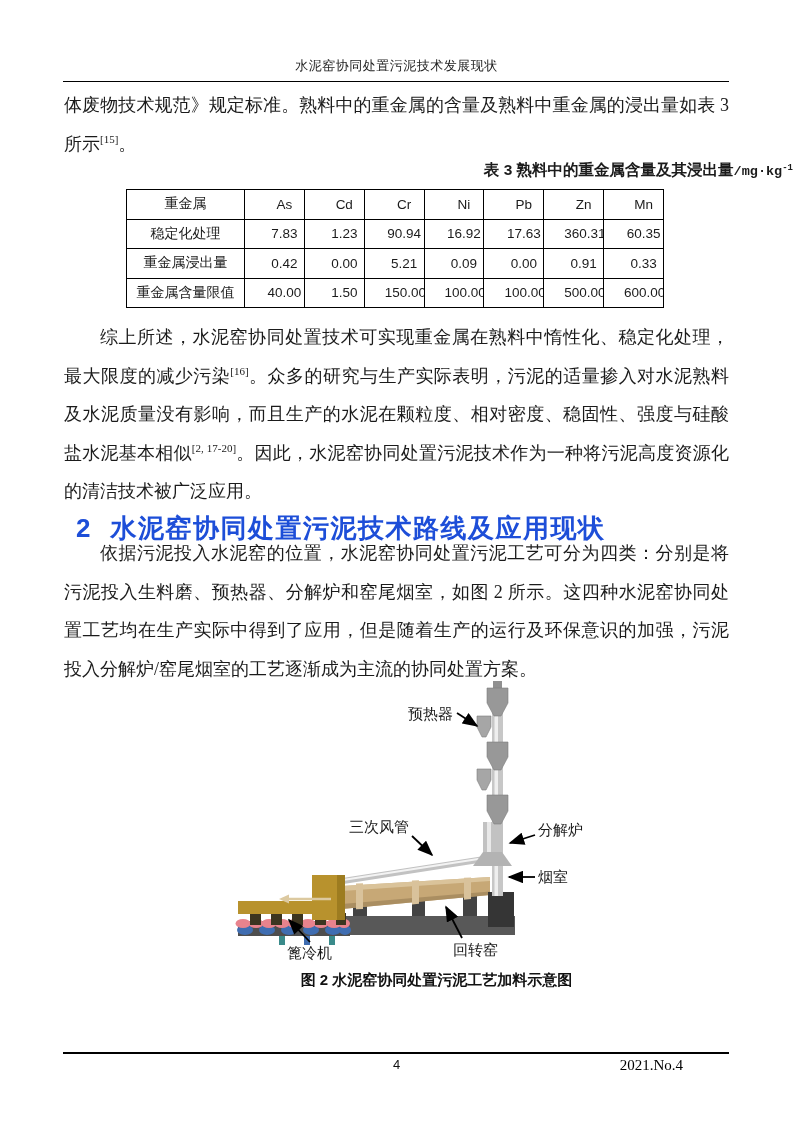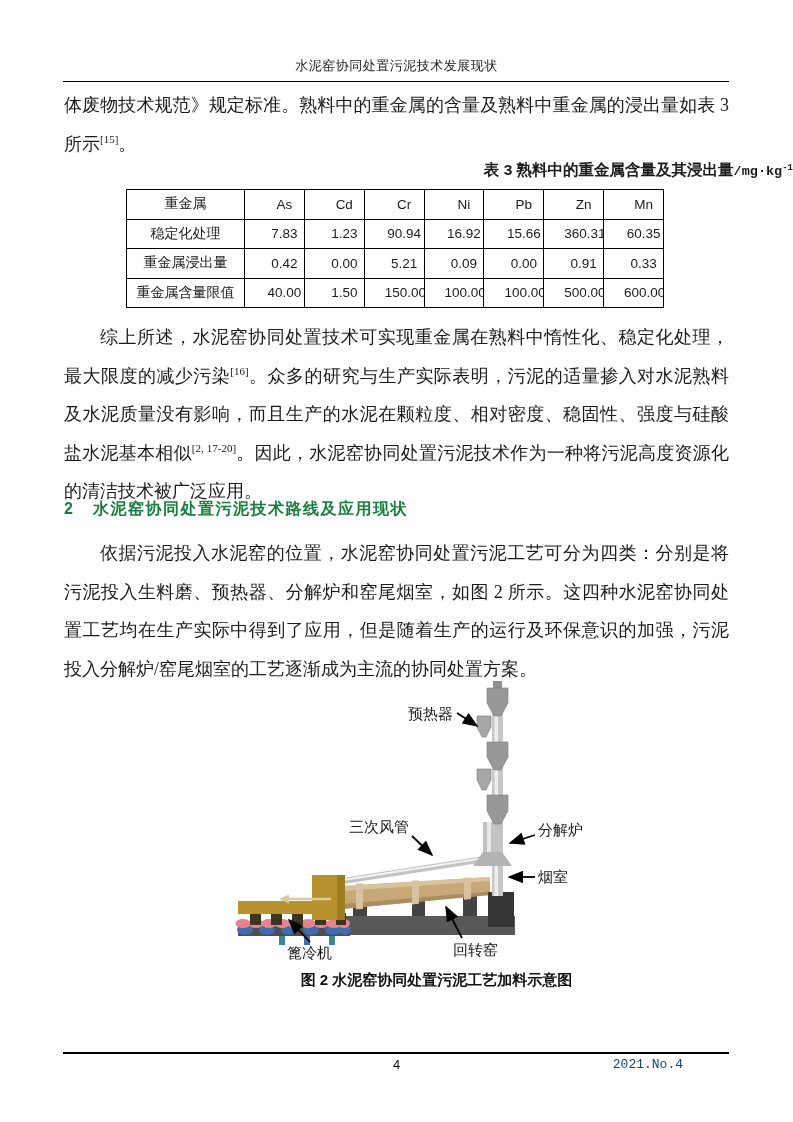--- a/index.html
+++ b/index.html
@@ -27,38 +27,38 @@
   .table-title .unit{font-family:"Liberation Mono","DejaVu Sans Mono",monospace;font-weight:bold;font-size:13.5px;}
   .table-title .unit sup{font-size:9px;}
   table.hm{
     position:absolute;top:189px;left:126px;width:538px;border-collapse:collapse;table-layout:fixed;
     font-size:14px;text-align:center;
   }
   table.hm td{border:1.6px solid #000;height:28.5px;padding:0;overflow:hidden;}
   table.hm td.lbl{font-family:Liberation Mono, monospace;font-size:14px;}
   table.hm td.num{font-family:"Liberation Sans","DejaVu Sans",sans-serif;font-size:13.5px;padding-left:20px;}
   .section-heading{
-    position:absolute;top:499px;left:64px;margin:0;
+    position:absolute;top:499px;left:64px;margin:12px;
     font-family:"Liberation Sans","DejaVu Sans",sans-serif;
-    font-weight:bold;font-size:16px;letter-spacing:1.5px;color:#15803d;
+    font-weight:bold;font-size:26px;letter-spacing:1.5px;color:#1d4ed8;
   }
   .section-heading .num{letter-spacing:0;margin-right:20px;}
   .figure-wrap{position:absolute;top:680px;left:225px;width:420px;height:292px;}
   .figure-caption{
     position:absolute;top:971px;left:0;width:100%;text-align:center;
     font-family:"Liberation Sans","DejaVu Sans",sans-serif;font-weight:bold;font-size:15px;color:#111;padding-left:40px;
   }
   .footer-rule{position:absolute;top:1052px;left:63px;width:666px;border-top:2px solid #000;}
   .footer-page{
     position:absolute;top:1057px;left:0;width:100%;text-align:center;
     font-family:"Liberation Sans","DejaVu Sans",sans-serif;font-size:13px;color:#111;
   }
   .footer-issue{
     position:absolute;top:1057px;right:110px;
-    font-family:Liberation Mono, monospace;font-size:13px;color:#0c4a6e;
+    font-family:Liberation Serif, serif;font-size:15px;color:#000000;
   }
   svg text{font-family:"Liberation Serif","DejaVu Serif",serif;font-size:15px;fill:#1a1a1a;}
 </style>
 </head>
 <body>
 
 <div class="page">
 
   <div class="running-header">
     <span>水泥窑协同处置污泥技术发展现状</span>
@@ -92,21 +92,21 @@
       <td class="num">Pb</td>
       <td class="num">Zn</td>
       <td class="num">Mn</td>
     </tr>
     <tr>
       <td class="lbl">稳定化处理</td>
       <td class="num">7.83</td>
       <td class="num">1.23</td>
       <td class="num">90.94</td>
       <td class="num">16.92</td>
-      <td class="num">15.66</td>
+      <td class="num">17.63</td>
       <td class="num">360.31</td>
       <td class="num">60.35</td>
     </tr>
     <tr>
       <td class="lbl">重金属浸出量</td>
       <td class="num">0.42</td>
       <td class="num">0.00</td>
       <td class="num">5.21</td>
       <td class="num">0.09</td>
       <td class="num">0.00</td>

